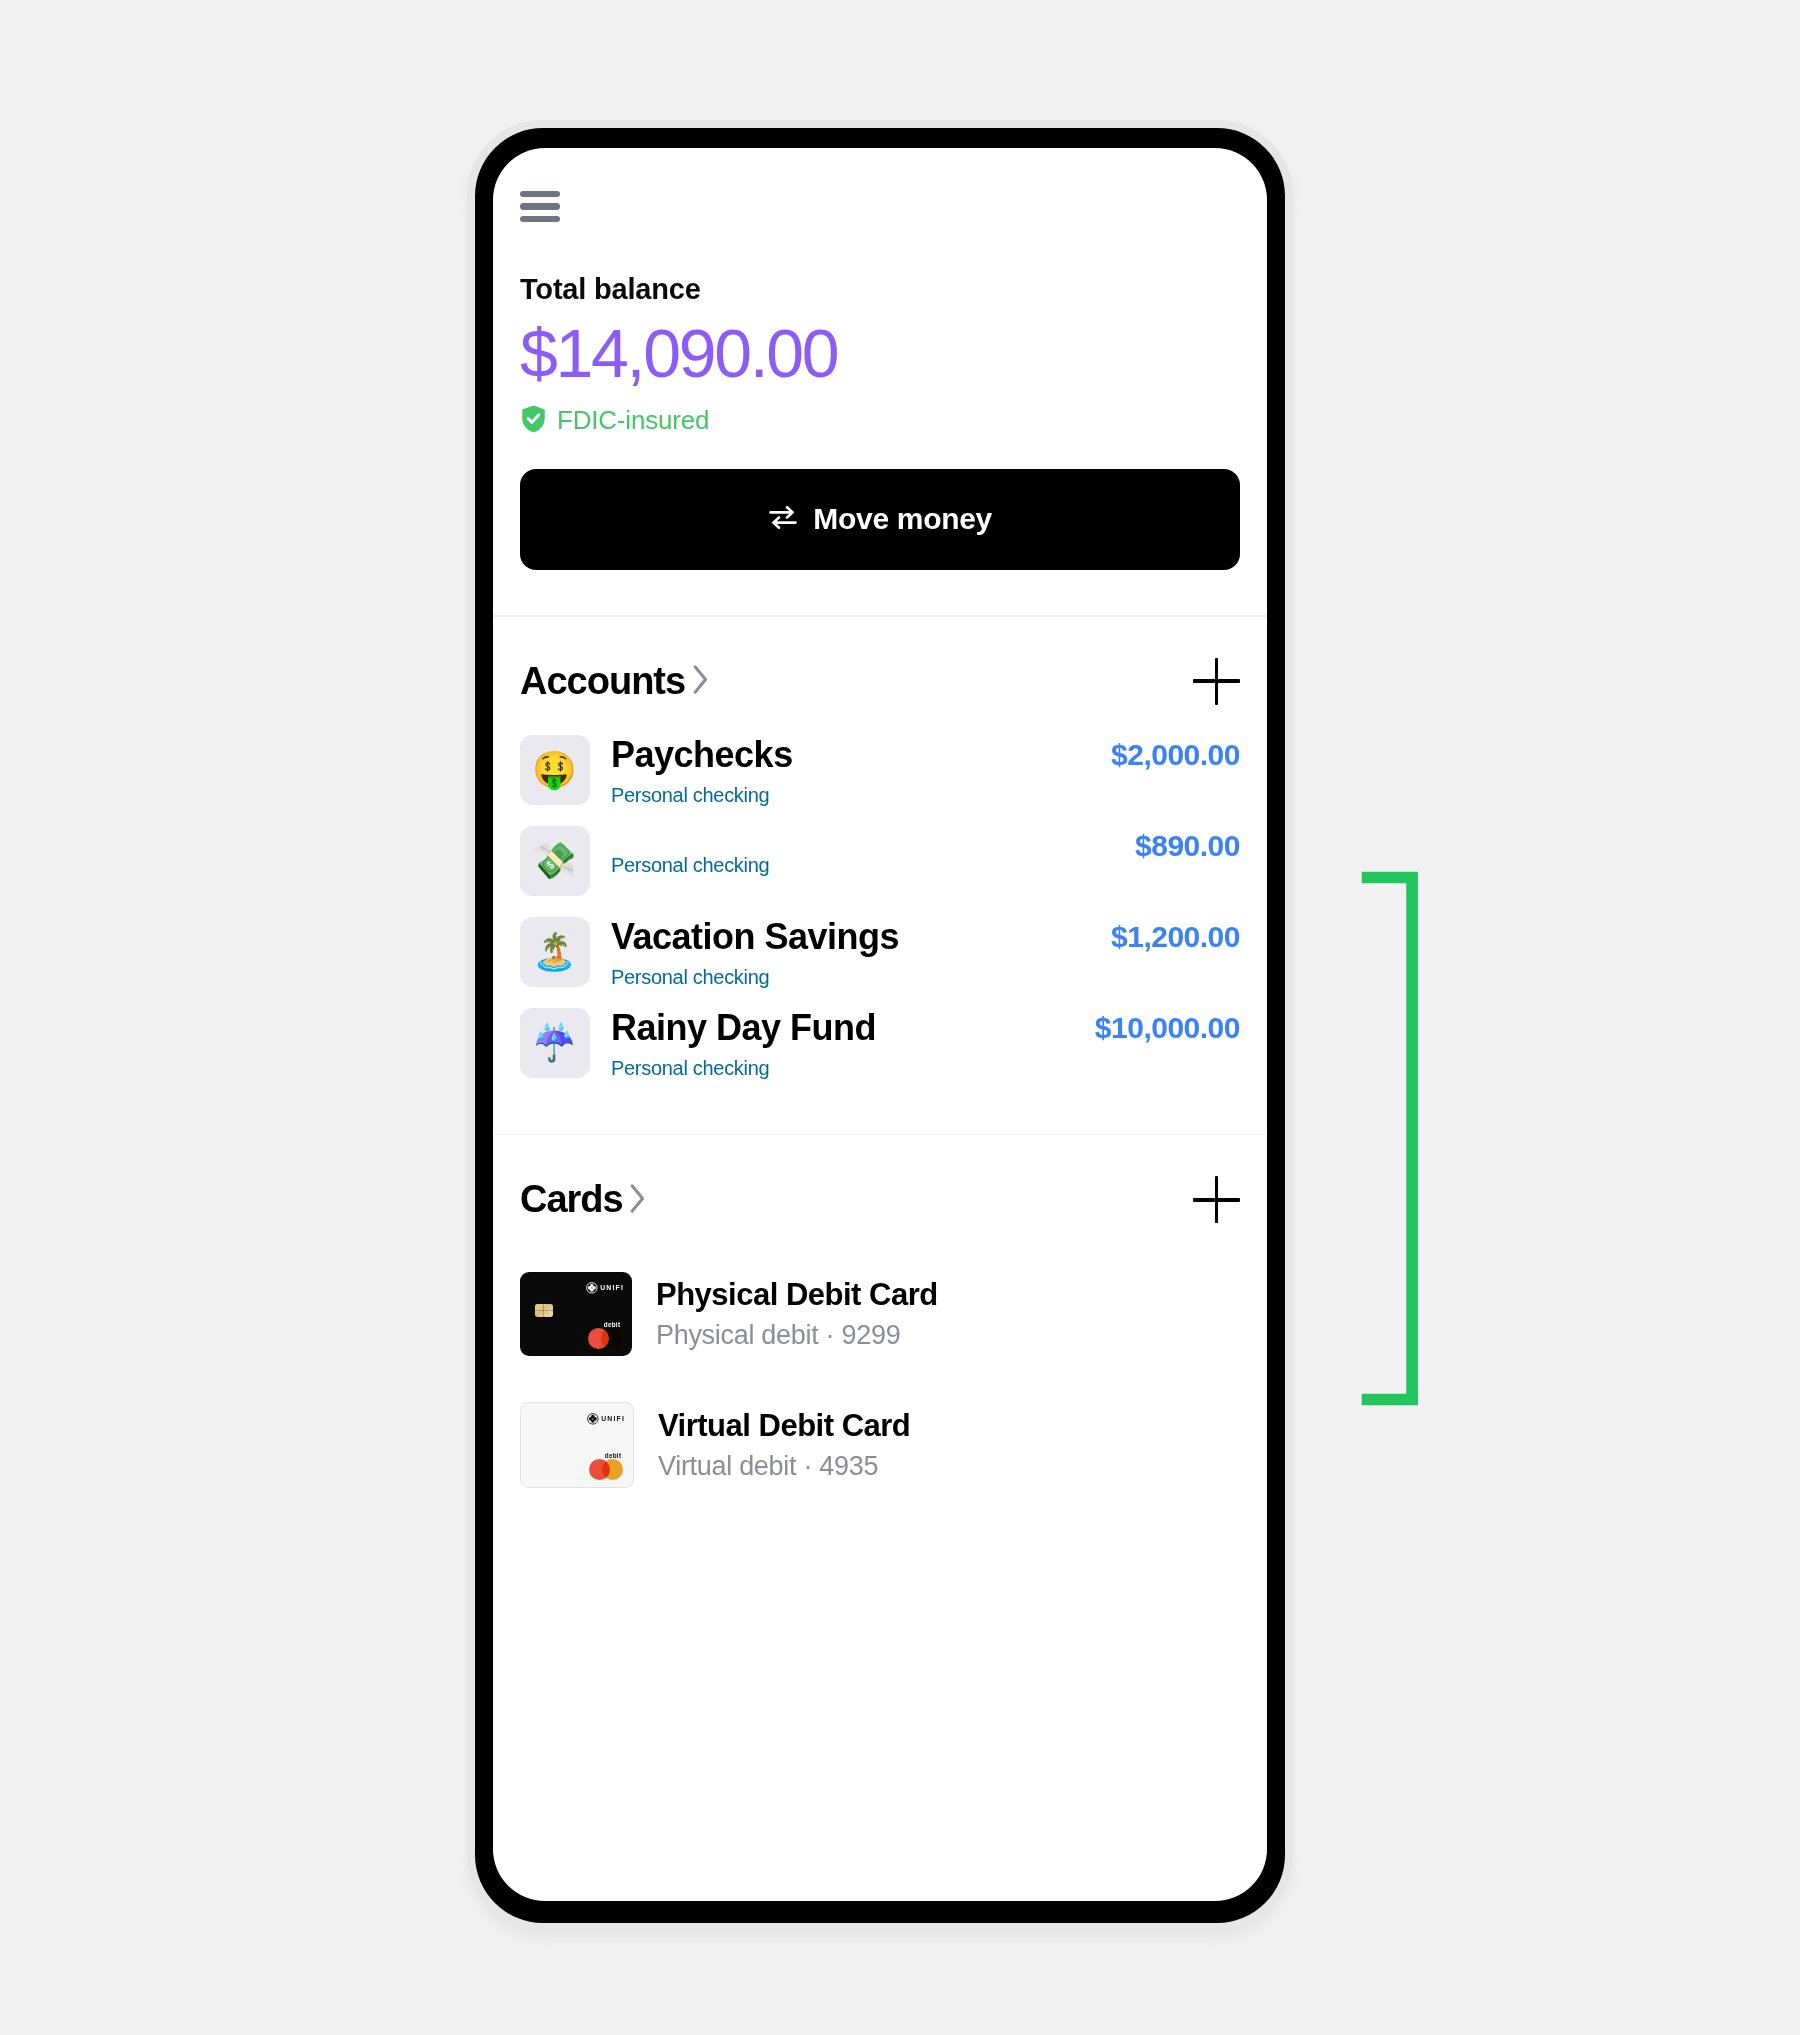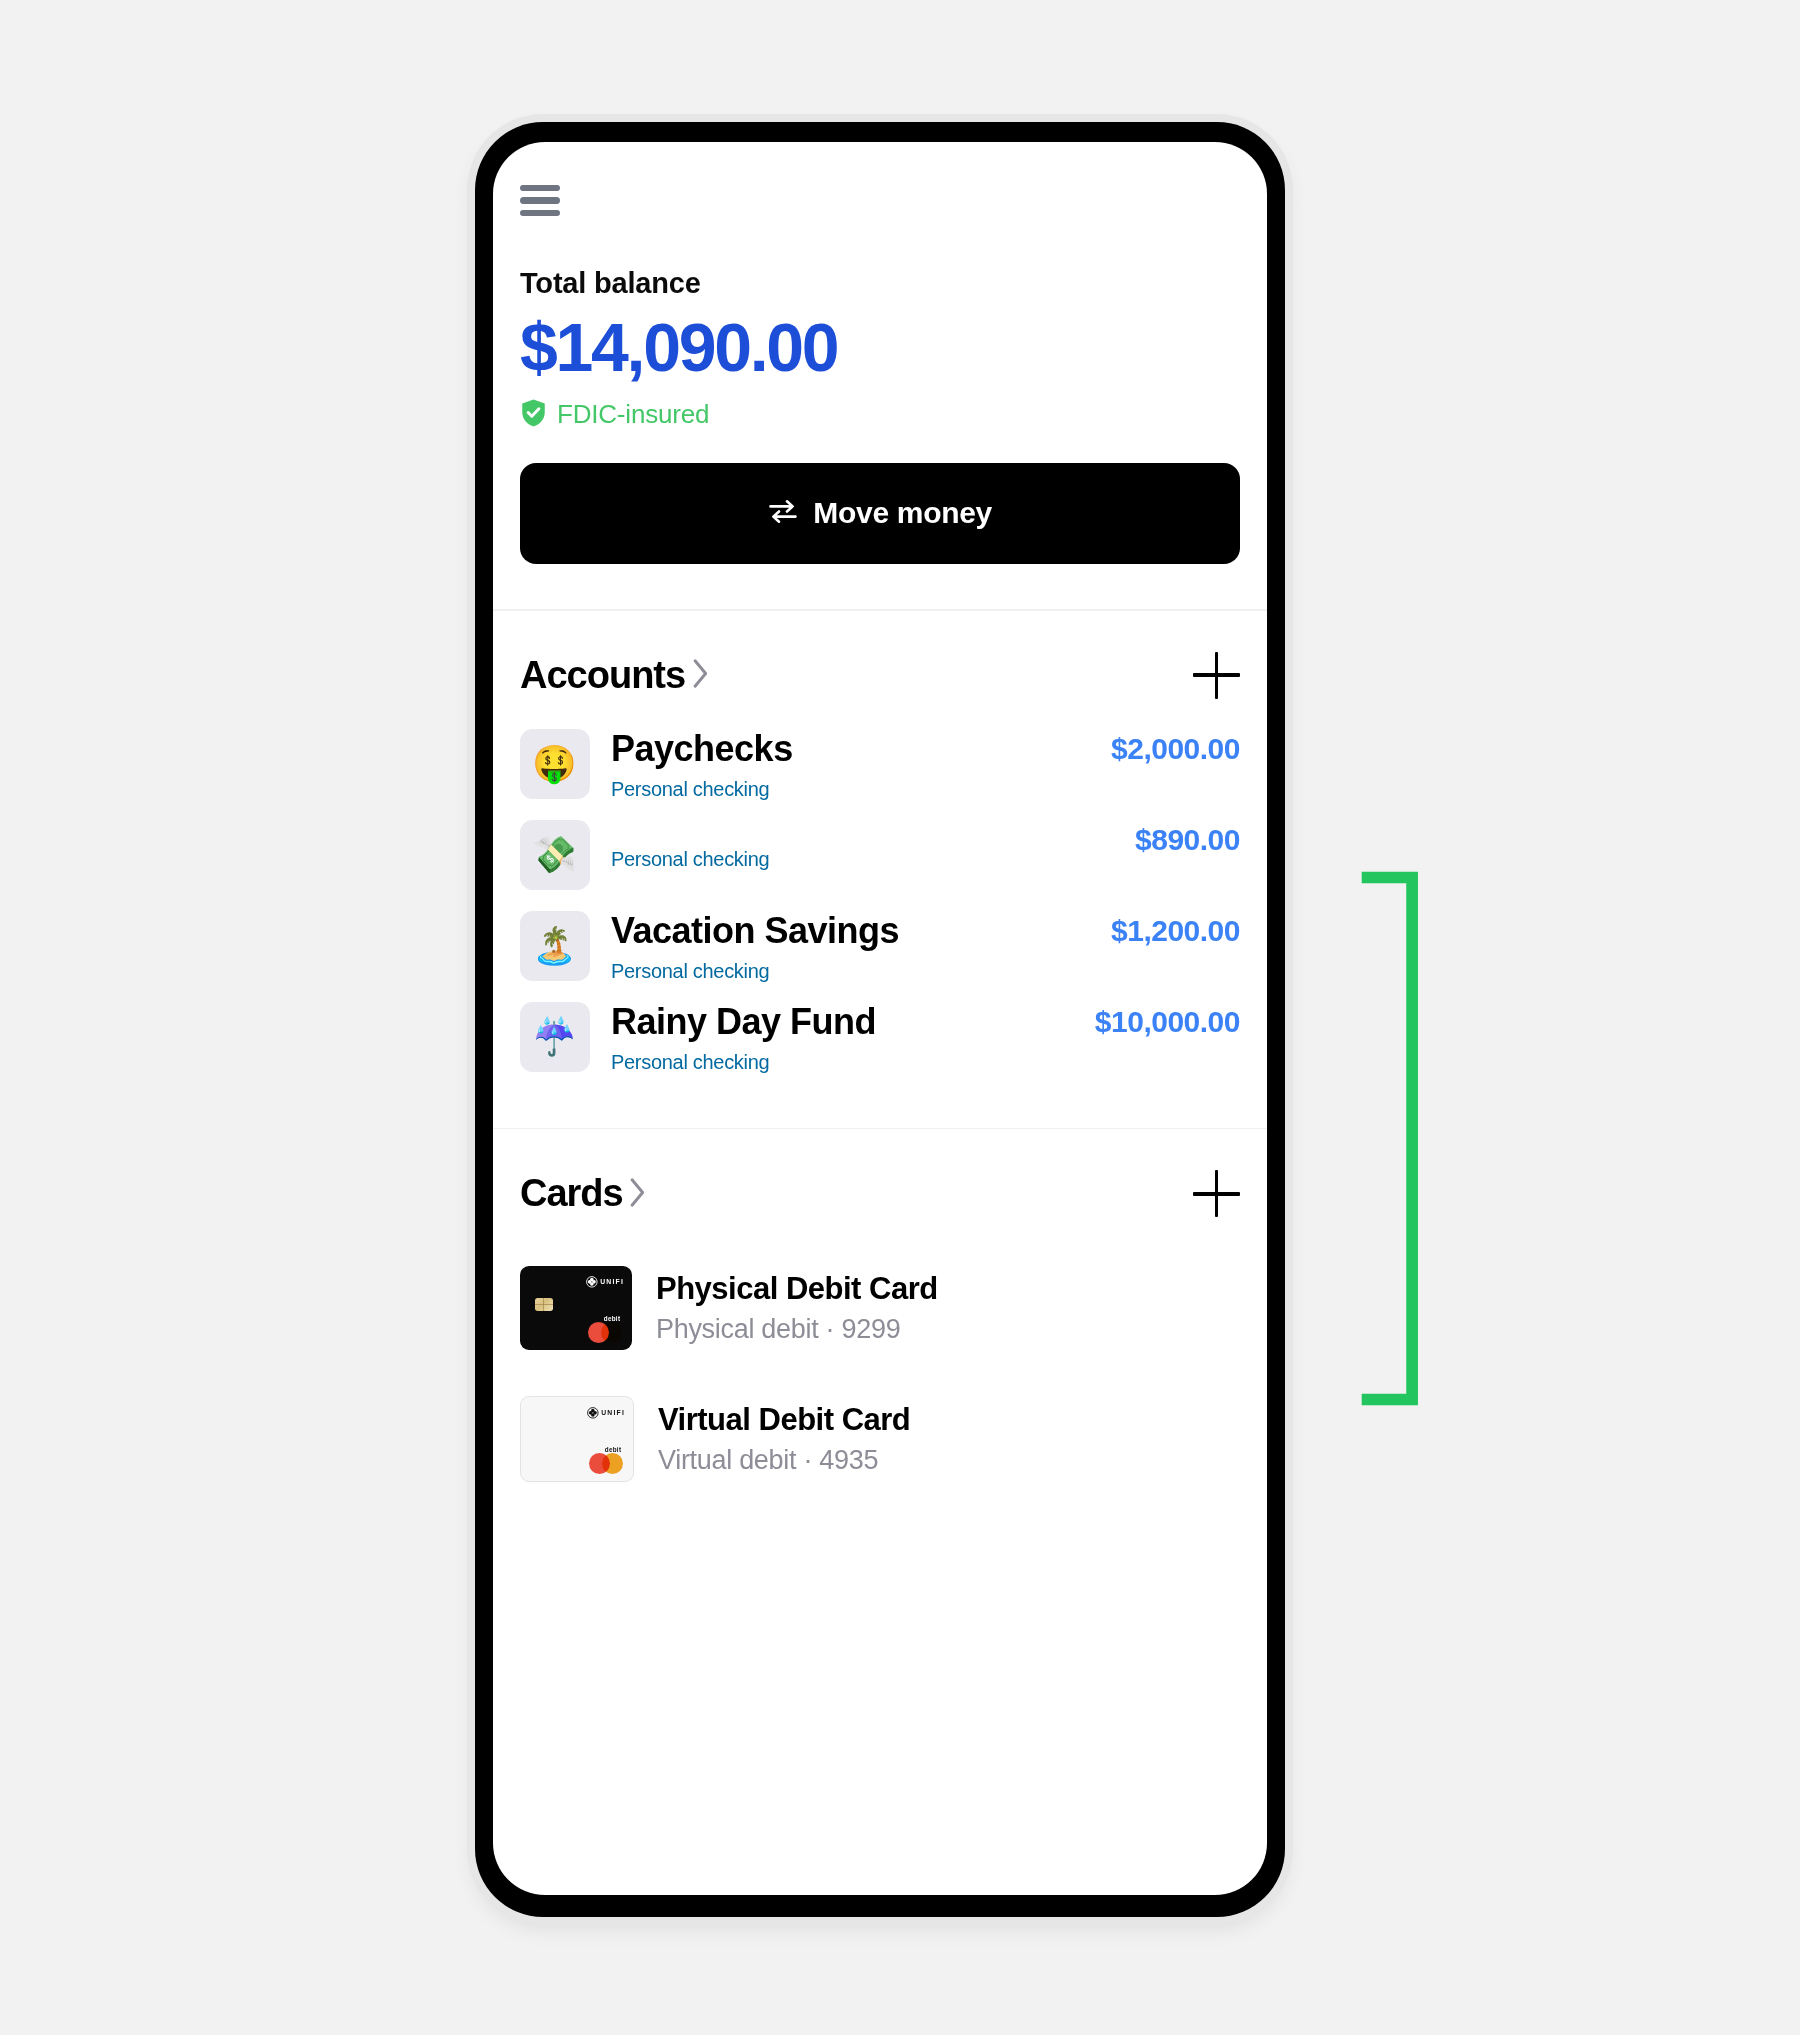--- a/index.html
+++ b/index.html
@@ -12,21 +12,21 @@
     background: #f2f2f2;
     font-family: "Liberation Sans", sans-serif;
     overflow: hidden;
     position: relative;
   }
 
   
   .phone-frame {
     position: absolute;
     left: 475px;
-    top: 122px;
+    top: 128px;
     width: 810px;
     height: 1795px;
     background: #000000;
     border-radius: 68px;
     box-shadow: 0 0 0 8px #e6e6e6, 0 9px 23.4px rgba(0,0,0,0.10);
     box-sizing: border-box;
     padding: 20px 18px 21.6px 18px;
   }
   .phone-screen {
     width: 100%;
@@ -65,22 +65,22 @@
   }
   .balance-label {
     font-size: 29px;
     font-weight: 700;
     color: #0b0b0b;
     letter-spacing: -0.2px;
     margin-top: 40px;
   }
   .balance-amount {
     font-size: 68px;
-    font-weight: 700;
-    color: #1d4ed8;
+    font-weight: 400;
+    color: #8b5cf6;
     letter-spacing: -2.3px;
     line-height: 1.12;
     margin-top: 9px;
   }
   .fdic-row {
     display: flex;
     align-items: center;
     gap: 10px;
     margin-top: 12.6px;
   }

